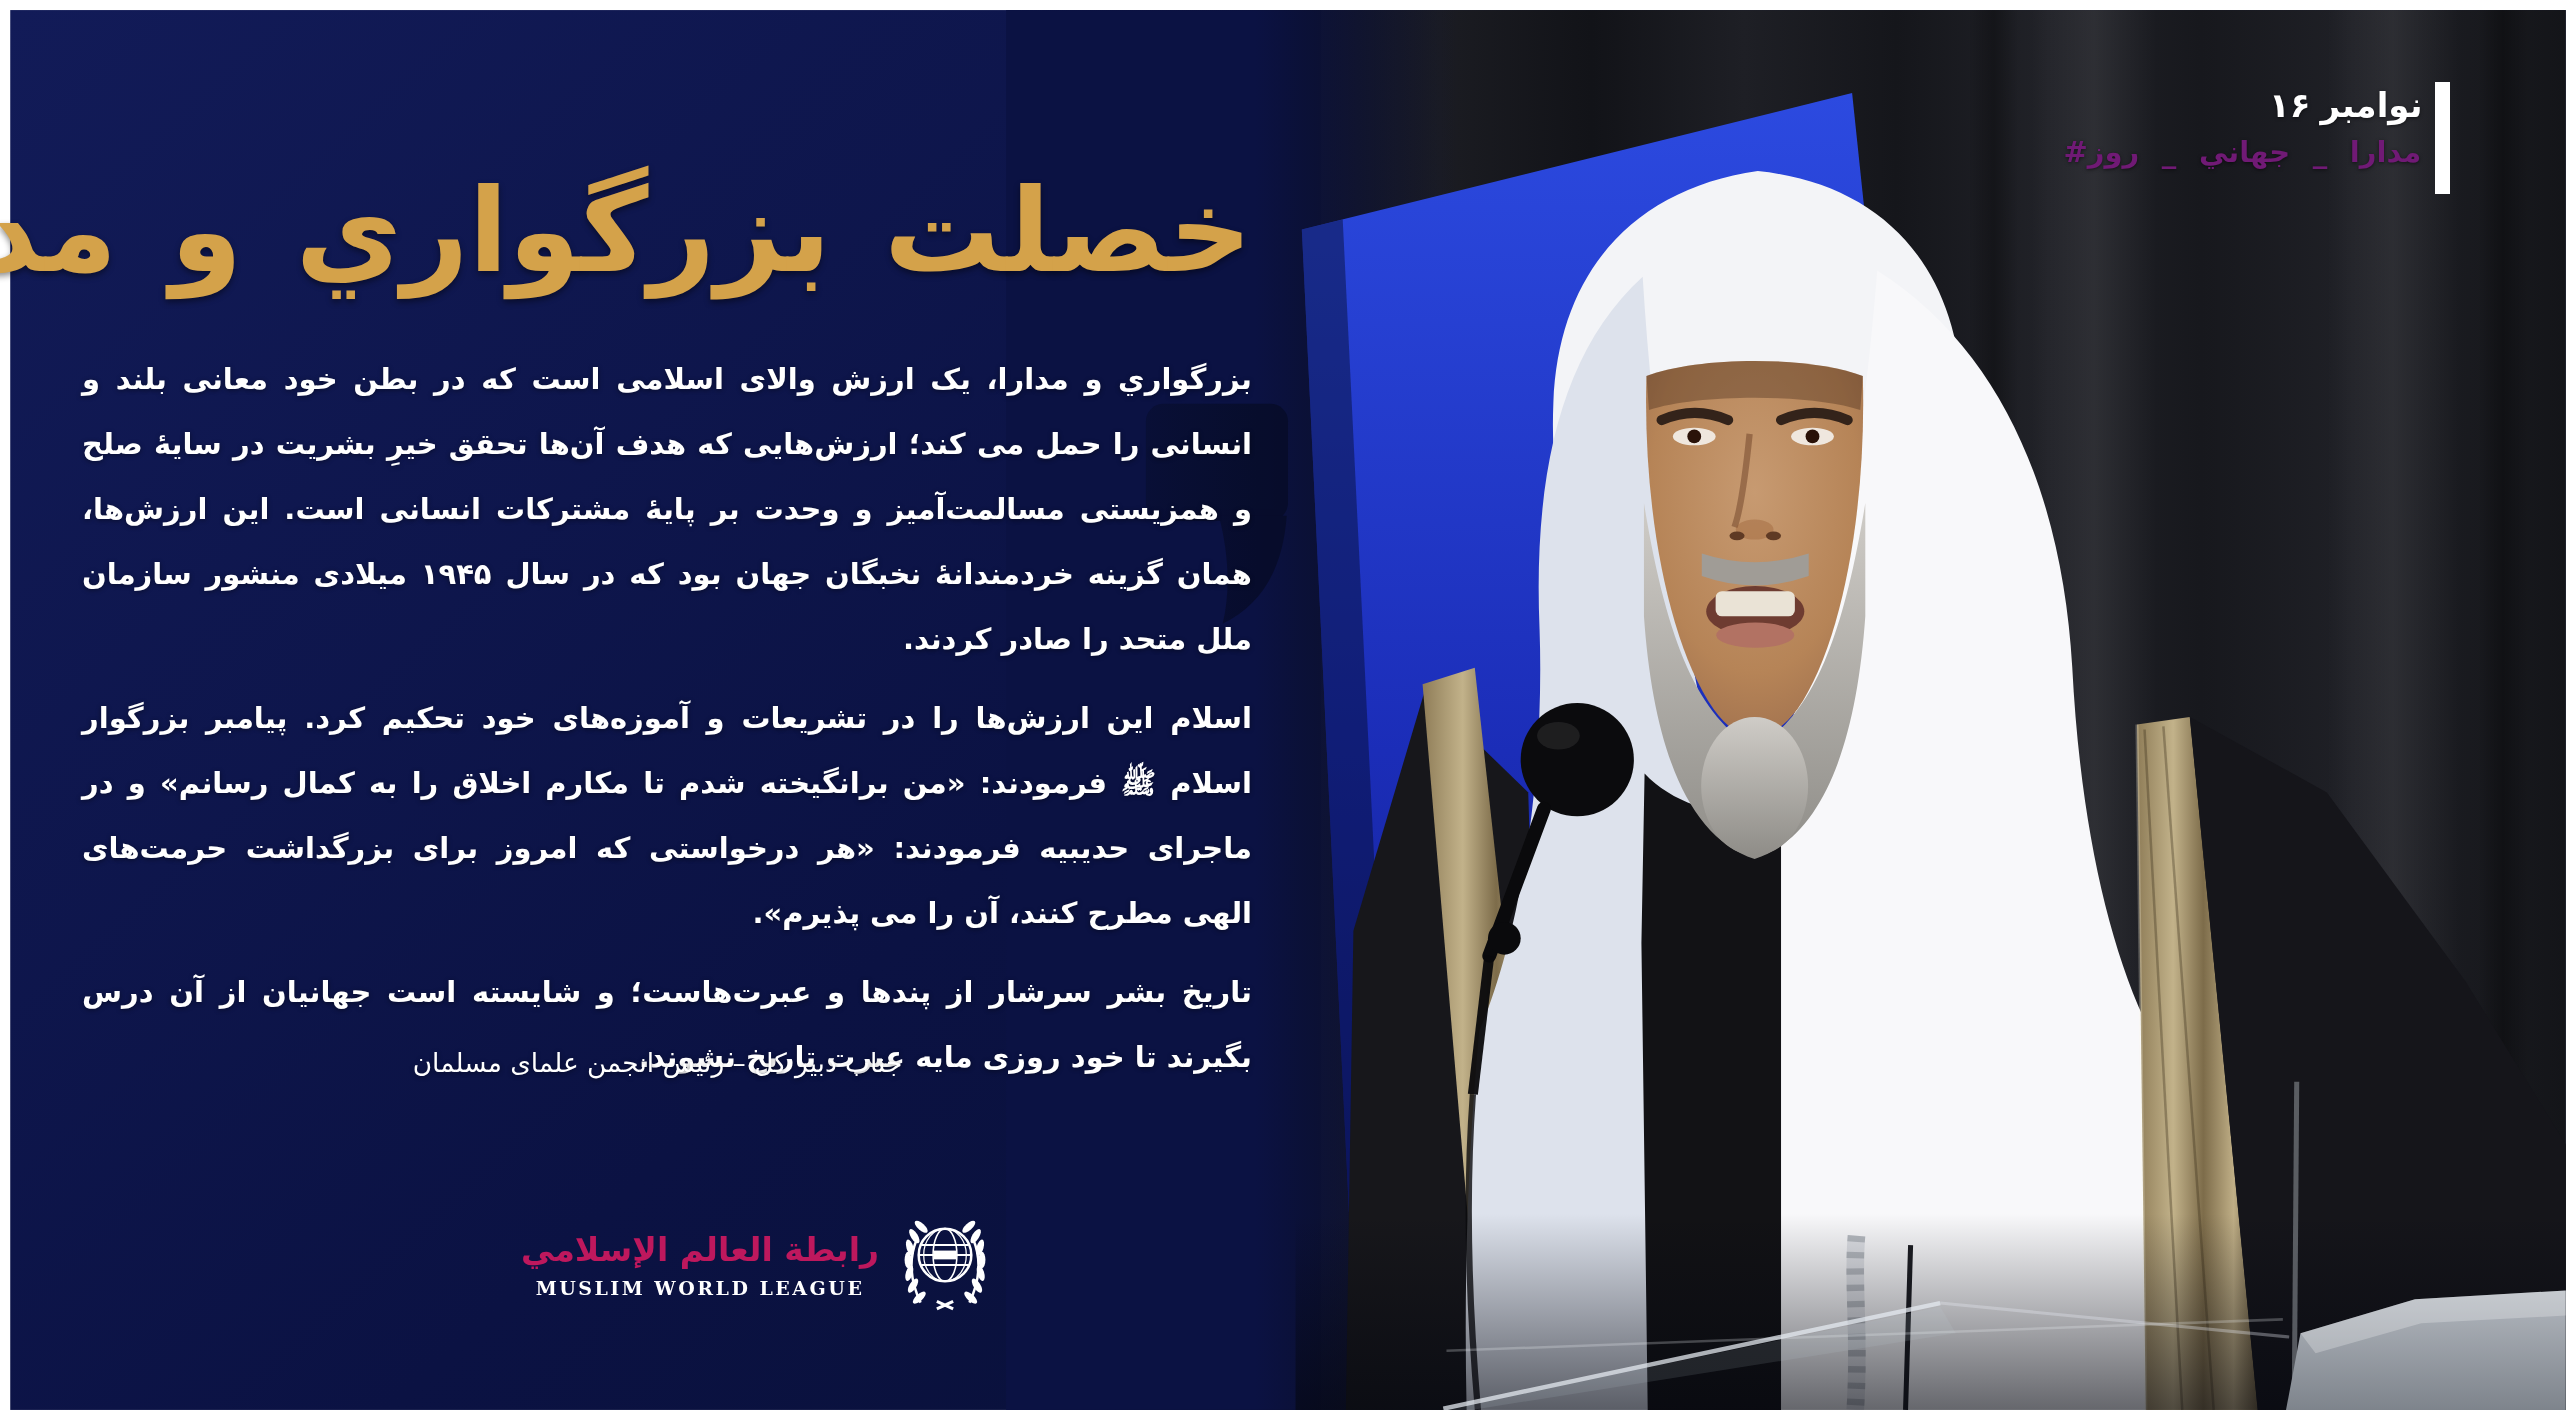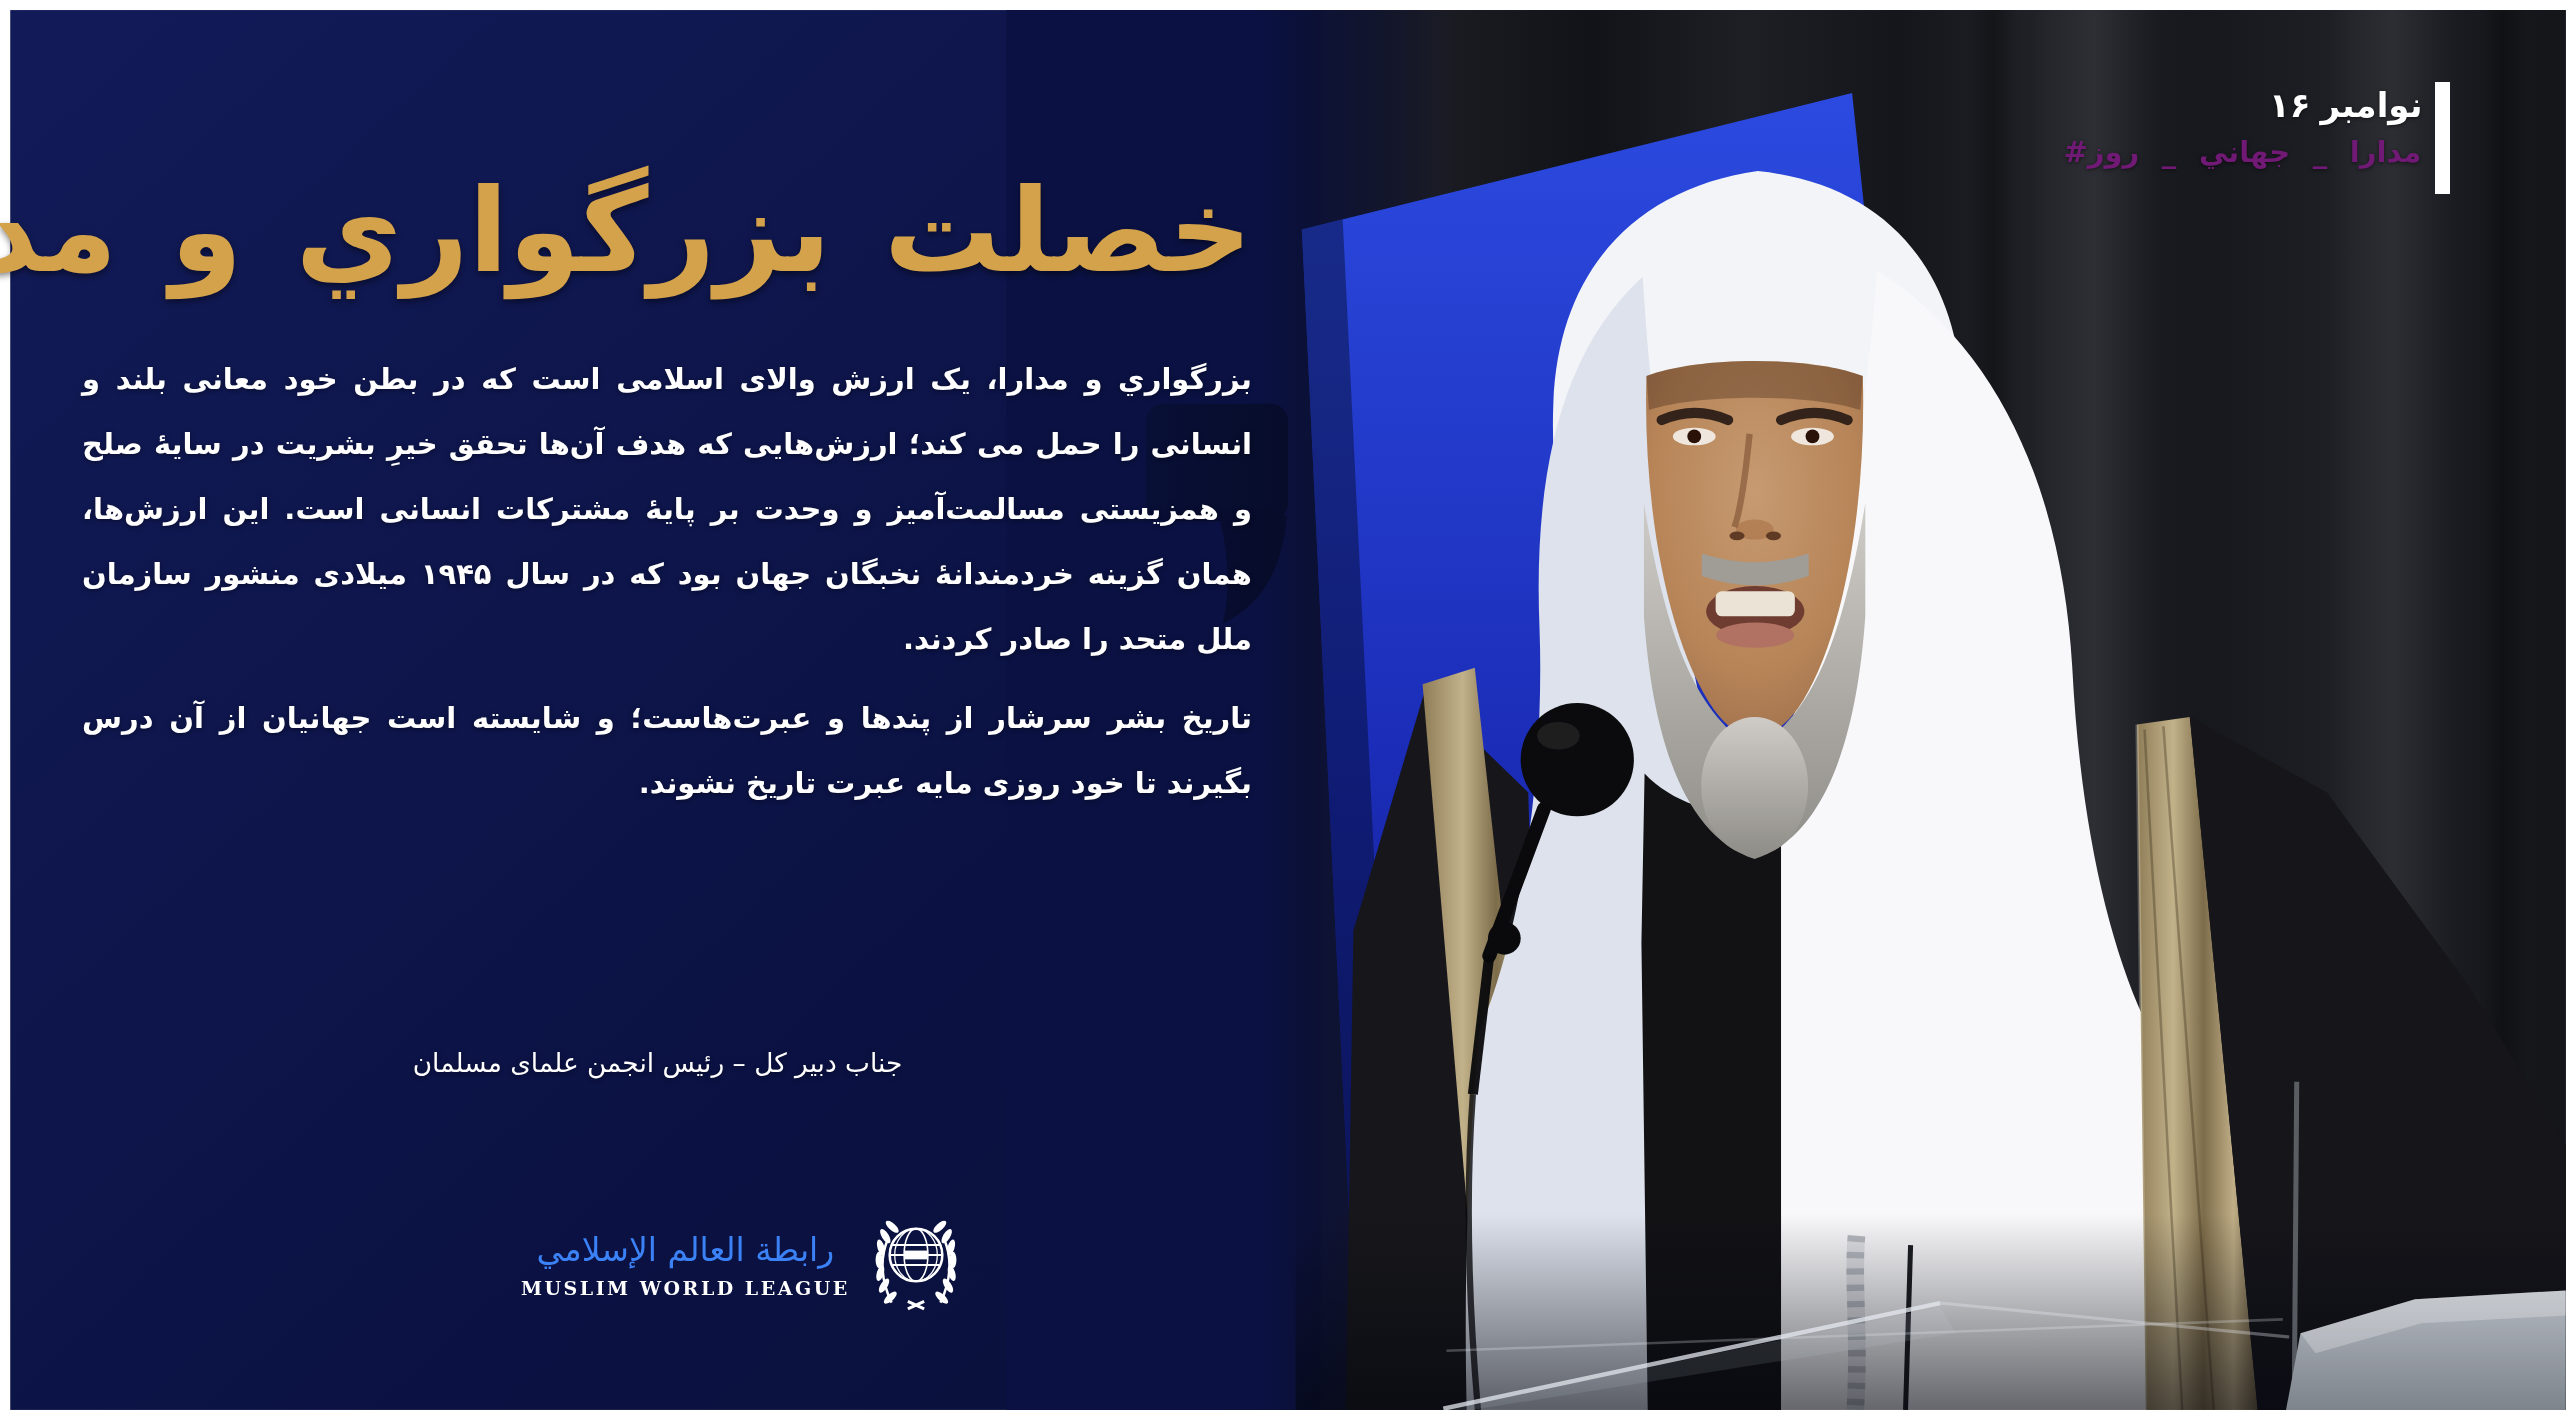--- a/index.html
+++ b/index.html
@@ -33,21 +33,21 @@
   .body-text p{margin:0 0 14px 0;padding:0;}
 
   .attribution{position:absolute;left:343px;top:1038px;width:629px;z-index:2;
                direction:rtl;text-align:center;color:#ffffff;font-weight:normal;
                font-size:26.4px;line-height:49px;text-shadow:0 1.3px 5px rgba(0,0,0,.45);}
 
   
   .logo{position:absolute;left:521px;top:1211px;display:flex;direction:ltr;
         align-items:center;gap:19px;z-index:2;}
   .logo-text-col{display:flex;flex-direction:column;align-items:center;gap:7.5px;}
-  .logo-ar{direction:rtl;white-space:nowrap;color:#3b82f6;font-weight:normal;
+  .logo-ar{direction:rtl;white-space:nowrap;color:#be185d;font-weight:bold;
            font-size:33px;line-height:38px;text-align:center;}
   .logo-en{font-family:"DejaVu Serif",serif;font-weight:bold;color:#ffffff;
            font-size:19px;letter-spacing:2.5px;white-space:nowrap;text-align:right;}
   .emblem{display:block;}
 </style>
 </head>
 <body>
 
 <div class="canvas">
 
@@ -240,20 +240,21 @@
         <span>مدارا</span>
       </div>
     </div>
     <div class="date-bar"></div>
   </div>
 
   <h1 class="title">خصلت بزرگواري و مدارا</h1>
 
   <div class="body-text">
     <p>بزرگواري و مدارا، یک ارزش والای اسلامی است که در بطن خود معانی بلند و انسانی را حمل می کند؛ ارزش‌هایی که هدف آن‌ها تحقق خیرِ بشریت در سایۀ صلح و همزیستی مسالمت‌آمیز و وحدت بر پایۀ مشترکات انسانی است. این ارزش‌ها، همان گزینه خردمندانۀ نخبگان جهان بود که در سال ۱۹۴۵ میلادی منشور سازمان ملل متحد را صادر کردند.</p>
+    <p>اسلام این ارزش‌ها را در تشریعات و آموزه‌های خود تحکیم کرد. پیامبر بزرگوار اسلام ﷺ فرمودند: «من برانگیخته شدم تا مکارم اخلاق را به کمال رسانم» و در ماجرای حدیبیه فرمودند: «هر درخواستی که امروز برای بزرگداشت حرمت‌های الهی مطرح کنند، آن را می پذیرم».</p>
     <p>تاریخ بشر سرشار از پندها و عبرت‌هاست؛ و شایسته است جهانیان از آن درس بگیرند تا خود روزی مایه عبرت تاریخ نشوند.</p>
   </div>
 
   <div class="attribution">
     <div>جناب دبیر کل – رئیس انجمن علمای مسلمان</div>
   </div>
 
   <div class="logo">
     <div class="logo-text-col">
       <div class="logo-ar">رابطة العالم الإسلامي</div>

